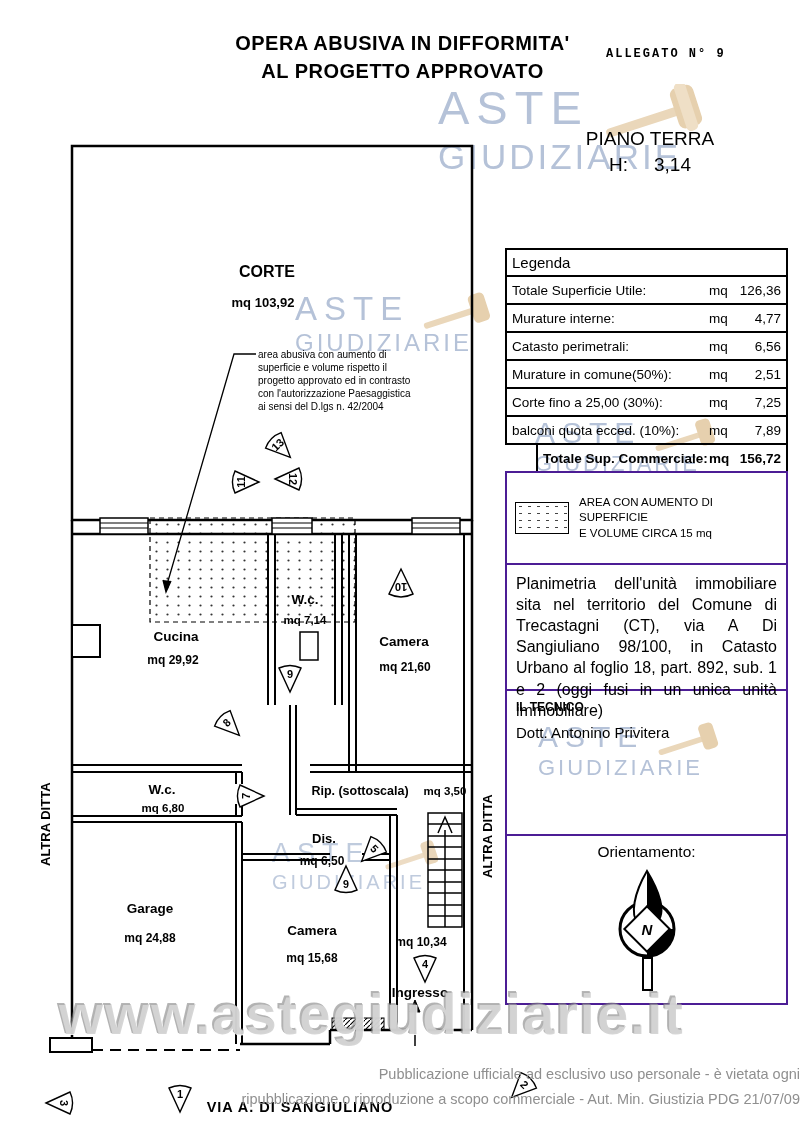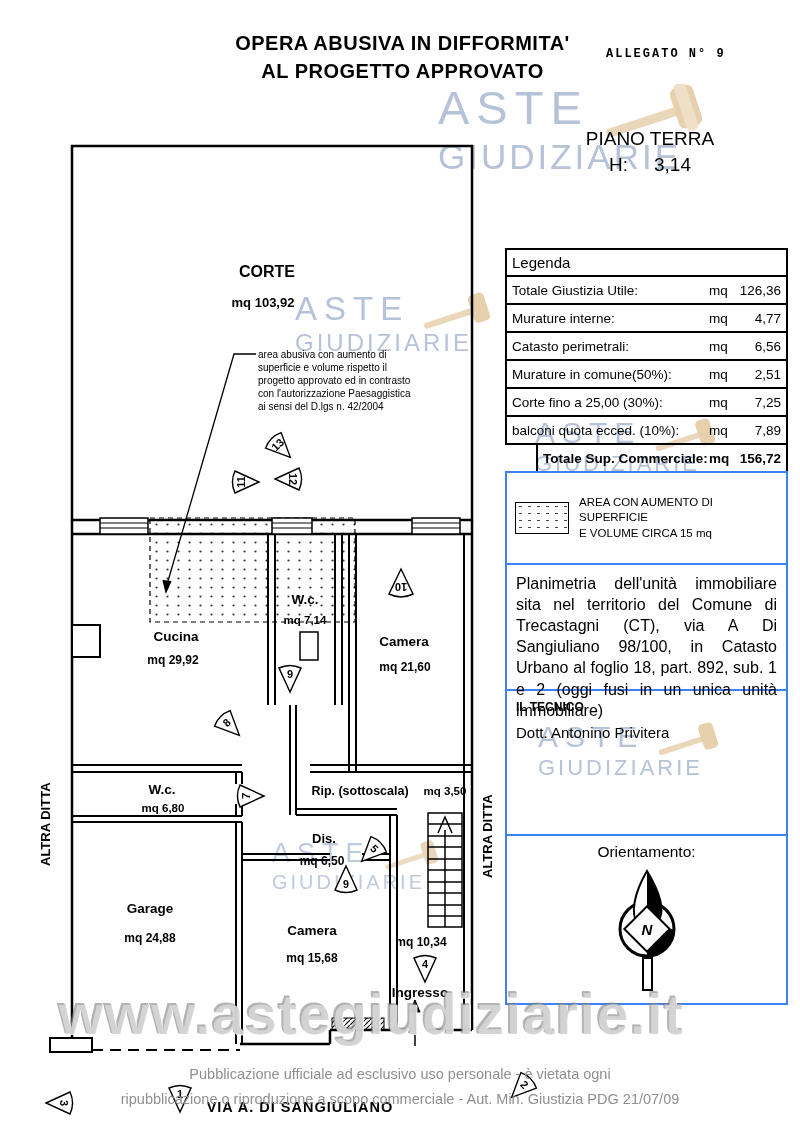--- a/index.html
+++ b/index.html
@@ -16,42 +16,42 @@
   
   .wm{z-index:1;color:#b5c2d8;line-height:1;white-space:nowrap;}
   .wm .aste{letter-spacing:7px;}
   .wm .giud{letter-spacing:3px;}
   .wm .row{display:flex;align-items:flex-start;gap:6px;}
   .wm-url{z-index:4;left:58px;top:980px;width:740px;font-size:58px;font-weight:bold;
           letter-spacing:1px;color:rgba(173,173,173,.50);
           text-shadow:1px 1px 0 rgba(255,255,255,.9),-1px -1px 0 rgba(120,120,120,.55);}
   
   .panel{left:505px;top:250px;width:283px;z-index:3;}
-  .box{border:2px solid #3b82f6;box-sizing:border-box;margin-top:-2px;background:transparent;}
+  .box{border:2px solid #4c1d95;box-sizing:border-box;margin-top:-2px;background:transparent;}
   .lrow{border:2px solid #000;box-sizing:border-box;margin-top:-2px;display:flex;
         align-items:center;height:30px;padding:0 5px;font-size:13.5px;}
   .lrow .lab{flex:1;}
   .lrow .unit{width:26px;}
   .lrow .val{width:46px;text-align:right;}
   .lrow.hd{font-size:15px;height:29px;}
   .lrow.tot{font-weight:bold;margin-left:31px;}
   .hatchbox{height:94px;display:flex;align-items:center;gap:10px;padding:0 8px;}
   .hatch-sample{width:52px;height:30px;border:1.5px solid #000;flex:0 0 auto;
       background-image:radial-gradient(#444 1px, transparent 1.2px);background-size:9px 7px;}
   .hatch-note{font-size:11.5px;line-height:1.35;}
   .schema{height:128px;padding:8px 9px 0 9px;}
   .schema .t{font-size:13px;font-weight:bold;margin-bottom:6px;}
   .schema .b{font-size:16px;line-height:1.32;text-align:justify;}
   .tecnico{height:147px;padding:9px 21px 0 9px;}
   .tecnico .t{font-size:12px;font-weight:bold;}
   .tecnico .n{font-size:15px;margin-top:10px;}
   .orient{height:171px;text-align:center;padding-top:7px;}
   .orient .t{font-size:15.5px;}
   
-  .footer{left:0;top:1062px;width:800px;text-align:center;color:#8f8f8f;font-size:14.5px;
+  .footer{left:0;top:1062px;width:800px;text-align:right;color:#8f8f8f;font-size:14.5px;
           line-height:1.75;z-index:6;}
   svg text{font-family:"Liberation Sans",sans-serif;}
 </style>
 </head>
 <body>
 
 <div class="abs wm" style="left:438px;top:84px;">
   <div class="row">
     <span class="aste" style="font-size:47px;">ASTE</span>
     <span>
@@ -350,21 +350,21 @@
     <span>H:</span>
     <span>3,14</span>
   </div>
 </div>
 
 <div class="abs panel">
   <div class="lrow hd">
     <span class="lab">Legenda</span>
   </div>
   <div class="lrow">
-    <span class="lab">Totale Giustizia Utile:</span>
+    <span class="lab">Totale Superficie Utile:</span>
     <span class="unit">mq</span>
     <span class="val">126,36</span>
   </div>
   <div class="lrow">
     <span class="lab">Murature interne:</span>
     <span class="unit">mq</span>
     <span class="val">4,77</span>
   </div>
   <div class="lrow">
     <span class="lab">Catasto perimetrali:</span>

